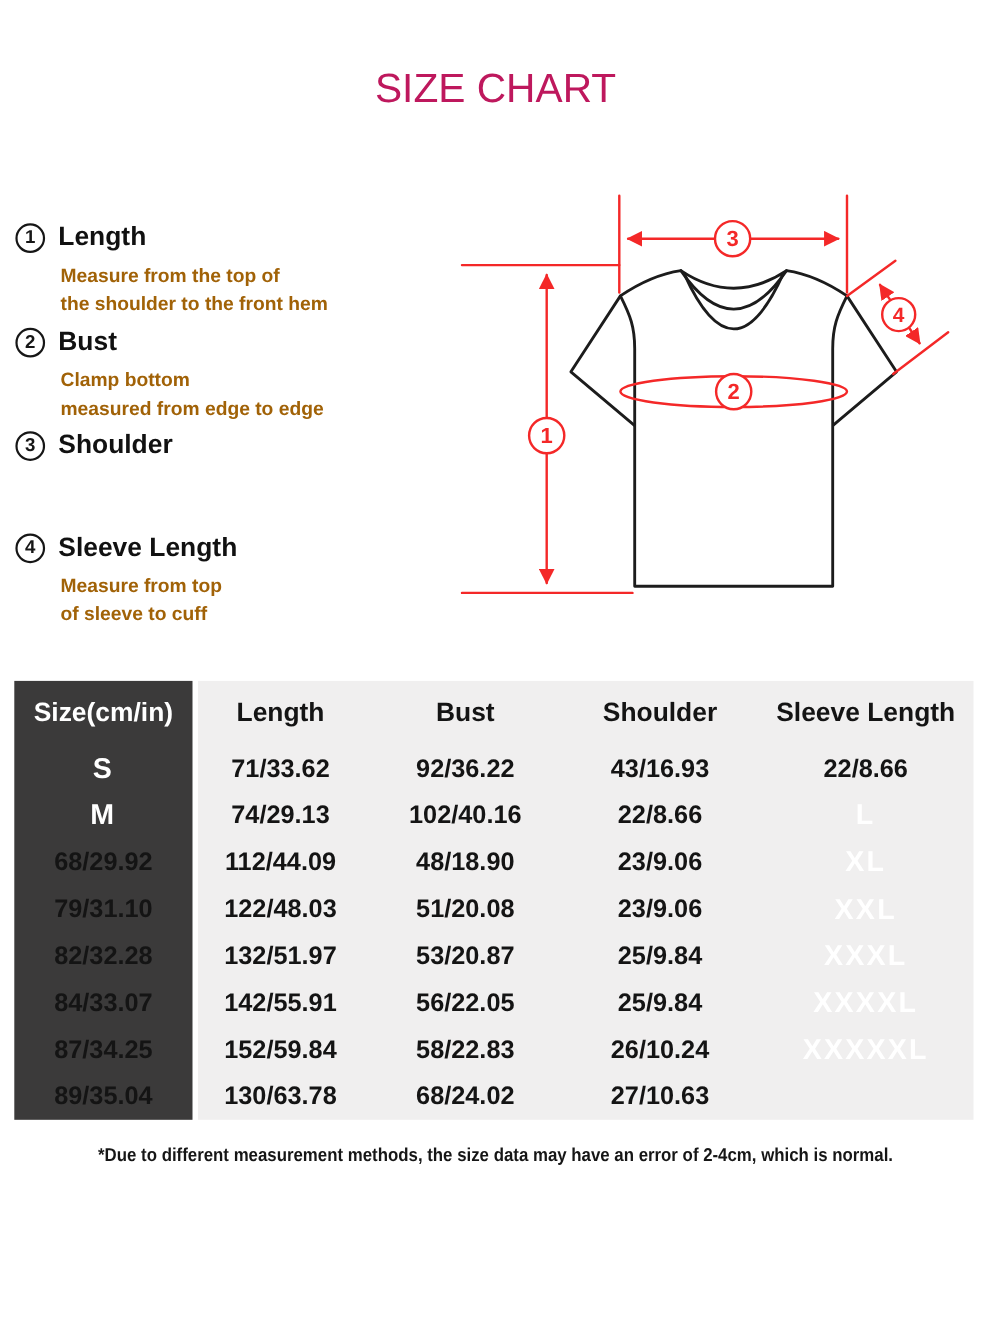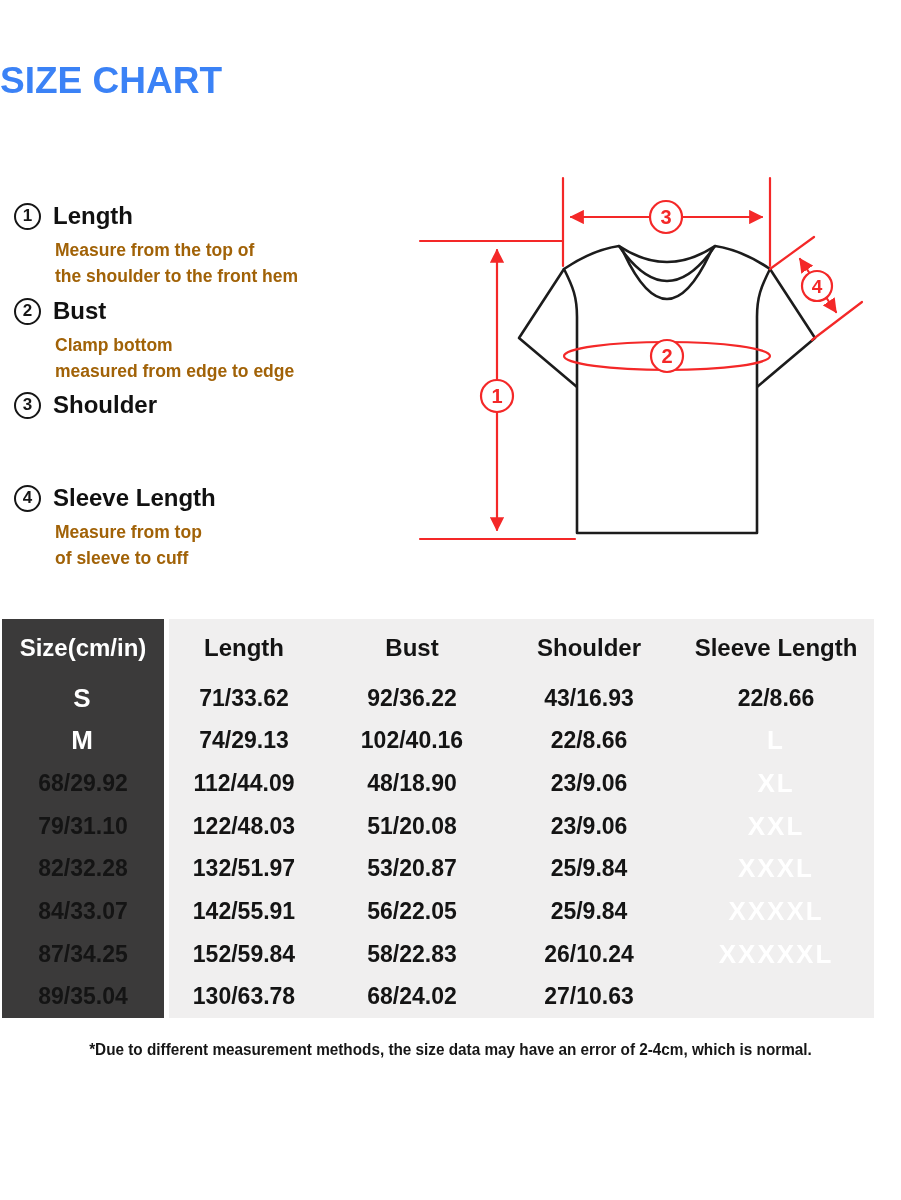--- a/index.html
+++ b/index.html
@@ -6,21 +6,22 @@
   html, body { background: #ffffff; }
   body {
     width: 901px; height: 1200px;
     position: relative;
     font-family: "Liberation Sans", sans-serif;
     color: #1c1c1c;
     overflow: hidden;
   }
   .page-title {
     position: absolute; top: 60px; left: 0; width: 901px;
-    font-size: 37px; font-weight: bold; color: #3b82f6;
+    text-align: center;
+    font-size: 37px; font-weight: normal; color: #be185d;
     letter-spacing: 0px;
   }
   
   .legend { position: absolute; left: 14px; top: 0; width: 392px; }
   .legend-item { position: absolute; left: 0; width: 392px; }
   .legend-item.i1 { top: 202px; }
   .legend-item.i2 { top: 297px; }
   .legend-item.i3 { top: 391px; }
   .legend-item.i4 { top: 484px; }
   .legend-head { display: flex; align-items: center; gap: 12px; }
@@ -31,21 +32,21 @@
     flex: 0 0 27px;
   }
   .legend-label { font-size: 24px; font-weight: bold; color: #111; }
   .legend-desc {
     margin: 7px 0 0 41px;
     font-size: 17.5px; font-weight: bold; color: #a16207; line-height: 26px;
   }
   
   .diagram { position: absolute; left: 411px; top: 160px; width: 490px; height: 460px; }
   
-  .size-table { position: absolute; left: 2px; top: 619px; width: 872px; height: 399px; }
+  .size-table { position: absolute; left: 13px; top: 619px; width: 872px; height: 399px; }
   .bg-dark  { position: absolute; left: 0; top: 0; width: 162px; height: 399px; background: #3b3a3a; }
   .bg-light { position: absolute; left: 167px; top: 0; width: 705px; height: 399px; background: #f0efef; }
   .tbl-grid {
     position: absolute; inset: 0;
     display: grid;
     grid-template-columns: 162px 160px 176px 178px 196px;
     grid-template-rows: 58px repeat(8, 1fr);
   }
   .cell {
     display: flex; align-items: center; justify-content: center;

